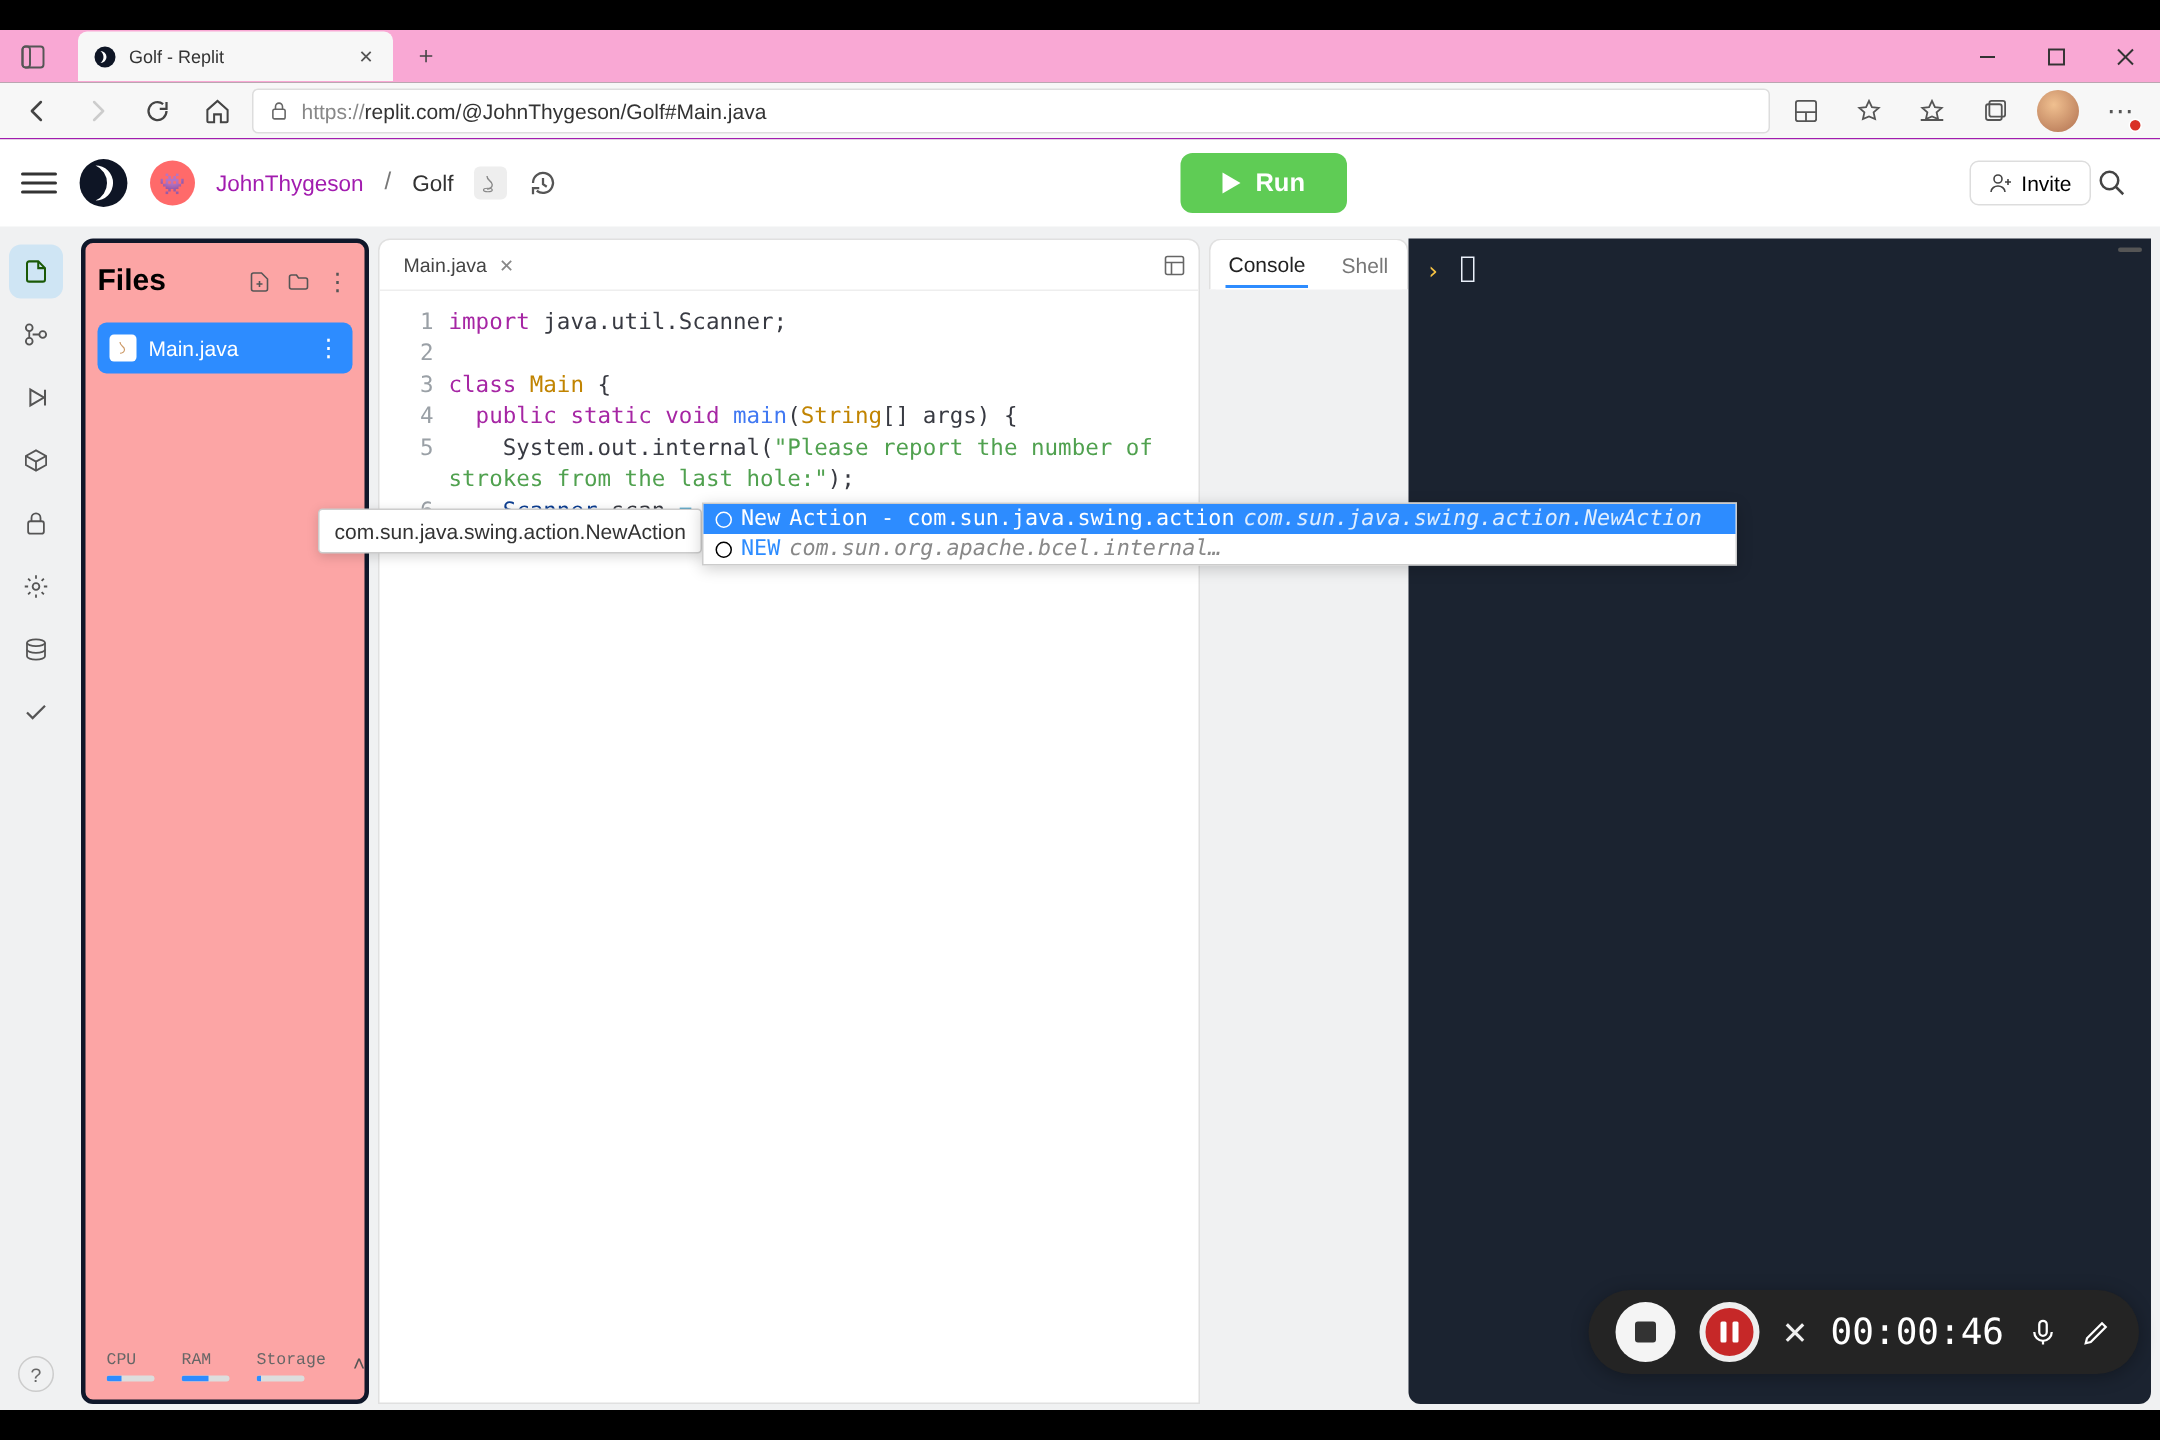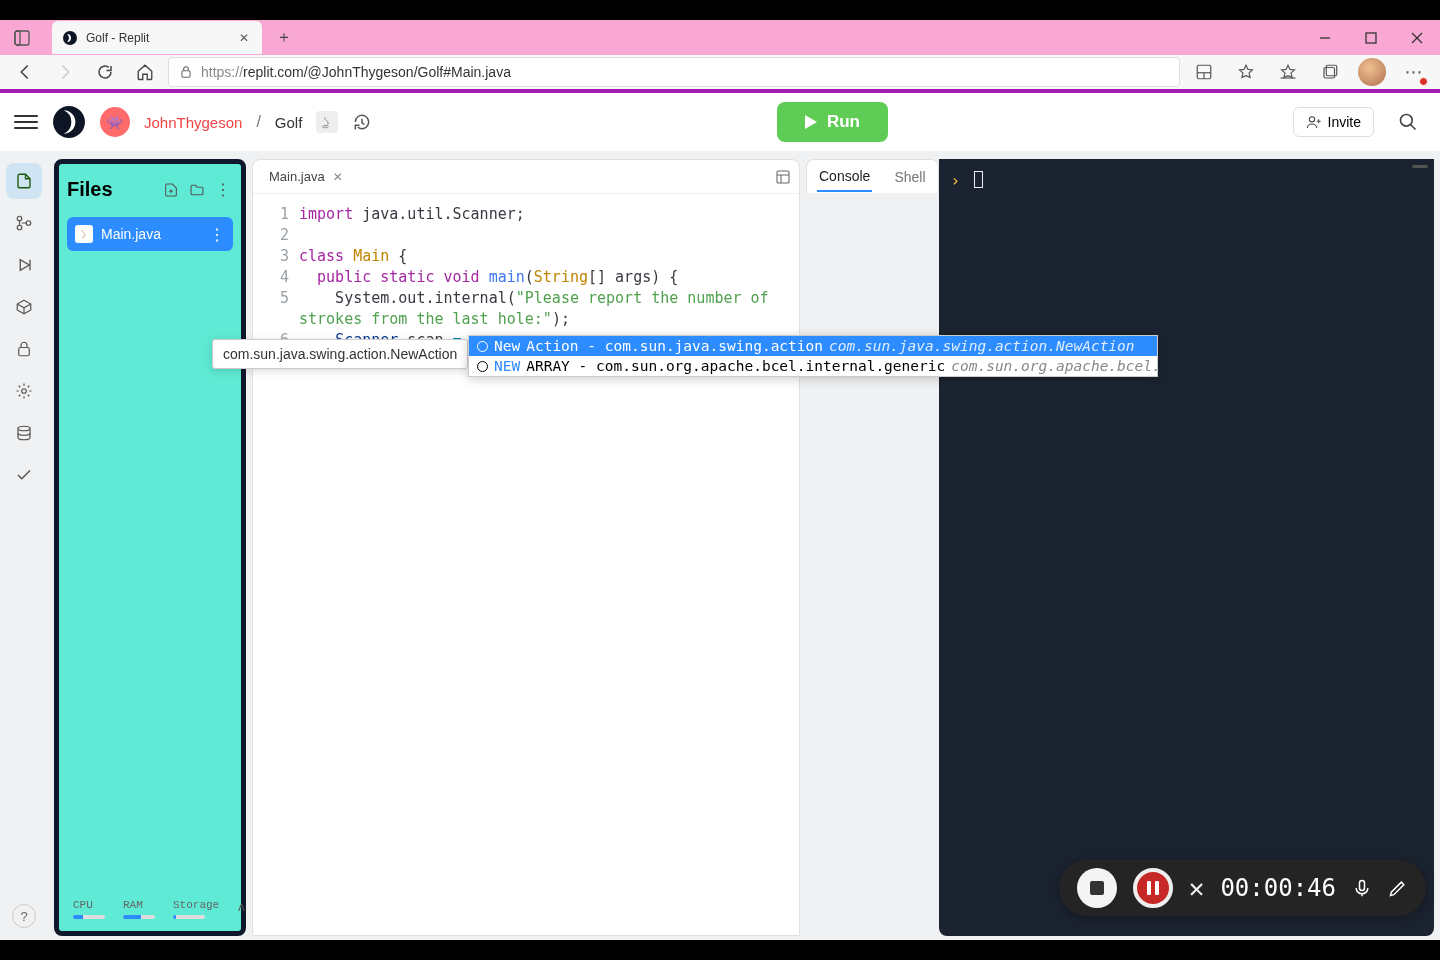--- a/index.html
+++ b/index.html
@@ -19,60 +19,60 @@
 .tab-icon-btn { width: 44px; height: 35px; display: flex; align-items: center; justify-content: center; }
 .browser-tab { display: flex; align-items: center; gap: 8px; height: 33px; background: #f7f7f7; border-radius: 6px 6px 0 0; padding: 0 10px; margin-left: 8px; width: 210px; position: relative; }
 .browser-tab .favicon { width: 16px; height: 16px; }
 .browser-tab .tab-title { font-size: 12px; color: #333; flex: 1; white-space: nowrap; overflow: hidden; text-overflow: ellipsis; }
 .browser-tab .tab-close { width: 16px; height: 16px; display:flex; align-items:center; justify-content:center; font-size: 12px; color: #555; }
 .new-tab-btn { width: 32px; height: 32px; display:flex; align-items:center; justify-content:center; margin-left: 6px; font-size: 16px; color: #444; }
 .titlebar-spacer { flex: 1; }
 .win-btn { width: 46px; height: 35px; display:flex; align-items:center; justify-content:center; }
 
 
-.toolbar { height: 38px; background: #f7f7f7; display: flex; align-items: center; gap: 6px; padding: 0 8px; border-bottom: 4px solid #a21caf; }
+.toolbar { height: 38px; background: #f7f7f7; display: flex; align-items: center; gap: 6px; padding: 0 8px; border-bottom: 1px solid #a21caf; }
 .nav-btn { width: 34px; height: 34px; display:flex; align-items:center; justify-content:center; border-radius: 4px; color: #555; }
 .nav-btn.disabled { color: #bbb; }
 .urlbar { flex: 1; height: 30px; background: #fff; border: 1px solid #ddd; border-radius: 4px; display: flex; align-items: center; padding: 0 10px; gap: 8px; }
 .urlbar .lock { color: #666; font-size: 13px; }
 .url-text { font-size: 14px; color: #333; }
 .url-text .proto { color: #888; }
 .tb-icon { width: 36px; height: 36px; display:flex; align-items:center; justify-content:center; color: #555; position:relative; }
 .avatar { width: 28px; height: 28px; border-radius: 50%; background: radial-gradient(circle at 40% 35%, #f0c090, #b07050); }
 .tb-dots { font-size: 18px; letter-spacing: 1px; }
 .badge-dot { position:absolute; bottom:4px; right:4px; width:9px; height:9px; background:#d93025; border-radius:50%; border:1px solid #fff; }
 
 
 .app { flex: 1; display: flex; flex-direction: column; background: #fcfcfc; }
 .app-header { height: 58px; display: flex; align-items: center; padding: 0 14px; gap: 14px; background: #fff; }
 .burger { width:24px; display:flex; flex-direction:column; gap:4px; }
 .burger div { height:2px; background:#333; border-radius:1px; }
 .replit-logo { width: 34px; height: 34px; }
 .user-badge { width: 30px; height: 30px; border-radius: 50%; background: #ff6a6a; display:flex; align-items:center; justify-content:center; color:#fff; font-size:14px; }
-.bc-user { color: #ef4444; font-size: 15px; font-weight:500;text-align:center; }
+.bc-user { color: #a21caf; font-size: 15px; font-weight:500;text-align:center; }
 .bc-sep { color: #777; }
 .bc-proj { color: #333; font-size: 15px; }
 .lang-chip { width: 22px; height: 22px; border-radius:4px; background:#eee; display:flex;align-items:center;justify-content:center;}
 .history-icon { color:#555; }
 .header-spacer { flex: 1; }
 .run-btn { background: #5fcc55; color: #fff; font-size: 17px; font-weight: 600; border: none; border-radius: 8px; padding: 10px 28px; display:flex; align-items:center; gap:10px; cursor:pointer; }
 .run-btn .tri { display:inline-block; width:0;height:0;border-top:7px solid transparent;border-bottom:7px solid transparent;border-left:12px solid #fff; }
-.header-right { display:flex; align-items:center; gap:24px; }
+.header-right { display:flex; align-items:center; gap:4px; }
 .invite-btn { border:1px solid #ddd; background:#fff; border-radius:6px; padding:6px 12px; display:flex; gap:6px; align-items:center; font-size:14px; }
 .search-btn { width:28px; }
 
 
 .content { flex: 1; display: flex; background: #f0f1f2; padding: 8px 6px 4px 0; gap: 6px; min-height: 0; }
 .left-rail { width: 48px; display:flex; flex-direction:column; align-items:center; gap:6px; padding-top:4px; }
 .rail-btn { width: 36px; height: 36px; border-radius: 8px; display:flex; align-items:center; justify-content:center; color:#444; }
 .rail-btn.active { background:#cfe5f4; }
 .rail-spacer { flex:1; }
 .help-btn { width:24px;height:24px;border:1px solid #ccc;border-radius:50%;display:flex;align-items:center;justify-content:center;font-size:13px;color:#666; margin-bottom:8px;}
 
-.files-panel { width: 192px; background:#5eead4; border:5px solid #0f172a; border-radius:8px; padding: 14px 8px 8px 8px; display:flex; flex-direction:column; }
+.files-panel { width: 192px; background:#fca5a5; border:3px solid #0f172a; border-radius:8px; padding: 14px 8px 8px 8px; display:flex; flex-direction:column; }
 .files-head { display:flex; align-items:center; }
 .files-title { font-size: 20px; font-weight: 700; flex:1; }
 .files-actions { display:flex; gap:6px; align-items:center; }
 .files-action { width:20px; height:20px; display:flex;align-items:center;justify-content:center;color:#555; }
 .file-row { margin-top: 16px; background: #2d8cff; color:#fff; border-radius:6px; height:34px; display:flex; align-items:center; padding:0 8px; gap:8px; font-size:14px; }
 .file-row .java-icon { width:18px;height:18px; background:#fff; border-radius:3px; display:flex;align-items:center;justify-content:center;}
 .file-row .kebab { margin-left:auto; font-size:16px; }
 .files-panel-spacer { flex:1; }
 .meters { display:flex; gap:18px; align-items:flex-end; padding: 4px 6px; font-family: Liberation Mono, monospace; }
 .meter { font-size:11px; color:#666; }
@@ -522,18 +522,17 @@
 <div class="ac-list">
   <div class="ac-item sel">
     <span class="circle"></span>
     <span class="hl">New</span>
       <span>Action - com.sun.java.swing.action </span>
       <span class="faint">com.sun.java.swing.action.NewAction</span>
   </div>
   <div class="ac-item">
     <span class="circle"></span>
     <span class="hl" style="color:#2d8cff">NEW</span>
-      <span>ARRAY - com.sun.org.apache.bcel.internal.generic </span>
       <span class="faint">com.sun.org.apache.bcel.internal…</span>
   </div>
 </div>
 
 <div class="black-bottom"></div>
 
 </body></html>

